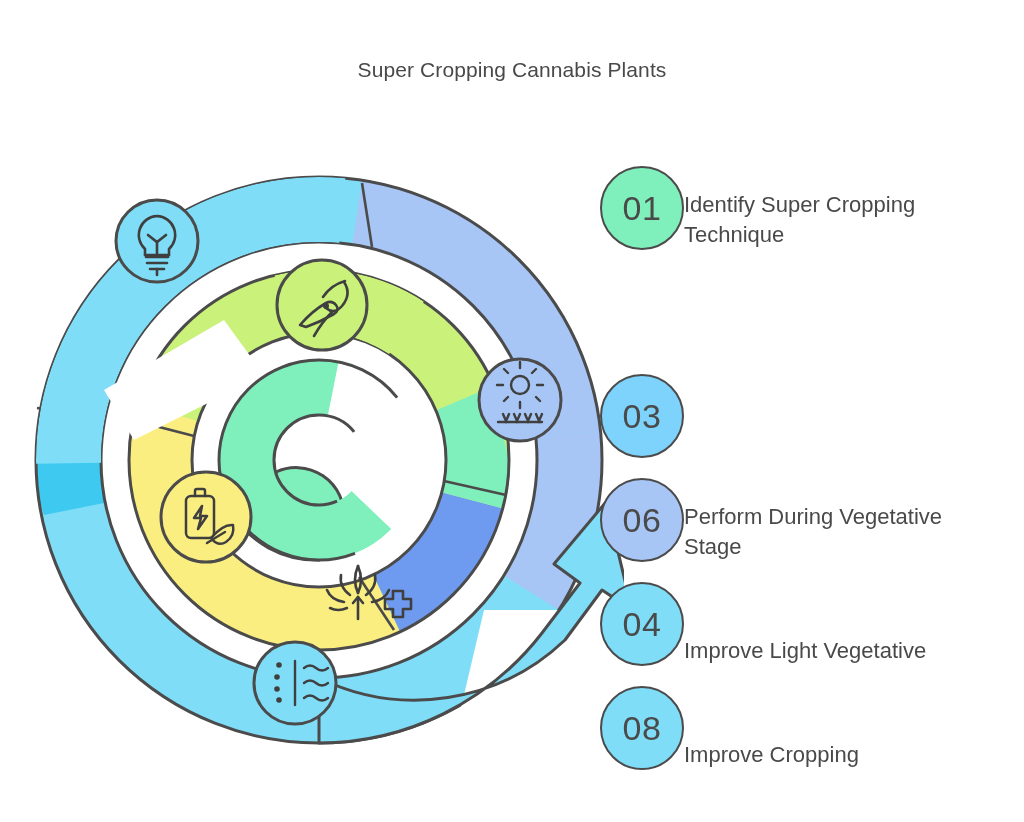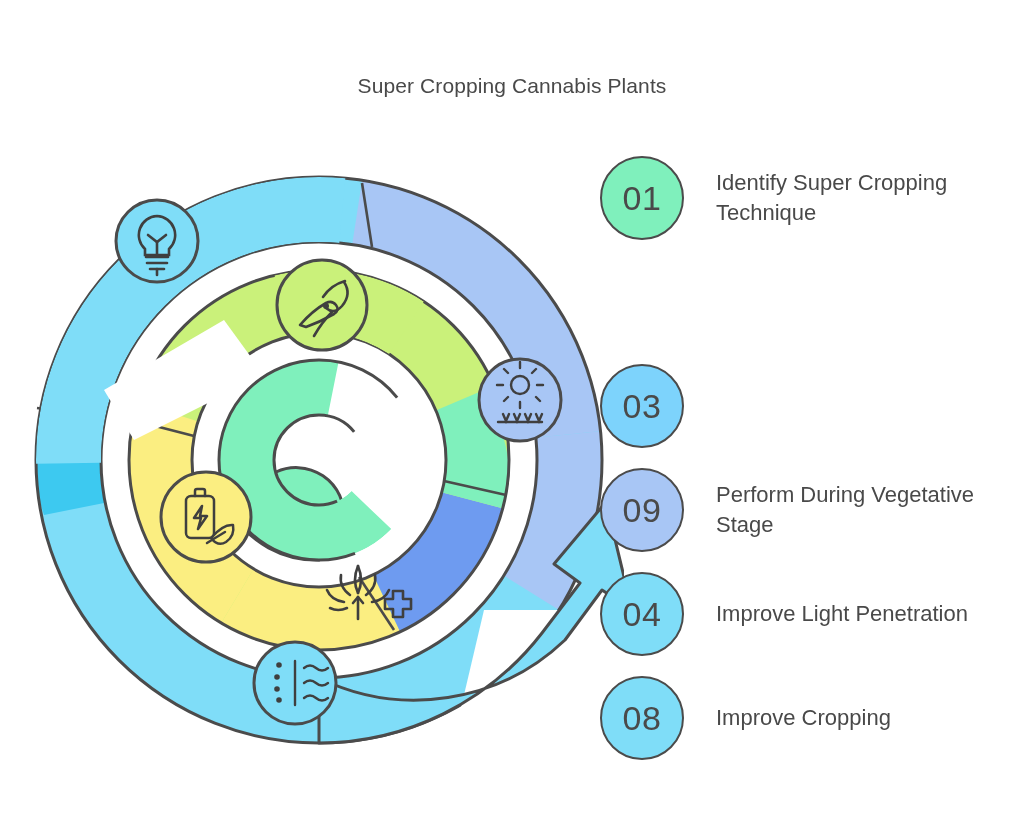--- a/index.html
+++ b/index.html
@@ -13,21 +13,21 @@
     height: 822px;
     position: relative;
     overflow: hidden;
     font-family: "Liberation Sans", "DejaVu Sans", sans-serif;
     color: #454545;
     -webkit-font-smoothing: antialiased;
   }
 
   #page-title {
     position: absolute;
-    top: 74px;
+    top: 58px;
     left: 0;
     width: 1024px;
     text-align: center;
     font-size: 21px;
     font-weight: 400;
     color: #494949;
     letter-spacing: 0.1px;
   }
 
   
@@ -42,23 +42,23 @@
 
   
   #legend {
     position: absolute;
     left: 600px;
     top: 146px;
     width: 410px;
   }
   .legend-row {
     display: flex;
-    align-items: center;
+    align-items: flex-end;
     height: 104px;
-    gap: 32px;
+    gap: 0;
   }
   .legend-badge {
     flex: 0 0 auto;
     width: 84px;
     height: 84px;
     border-radius: 50%;
     border: 2.4px solid #4b4b4b;
     display: flex;
     align-items: center;
     justify-content: center;
@@ -263,30 +263,30 @@
   </div>
 
   <div class="legend-row">
     <div class="legend-badge" style="background:#7dd3fc">
       <span class="legend-num">03</span>
     </div>
   </div>
 
   <div class="legend-row">
     <div class="legend-badge" style="background:#A8C6F5">
-      <span class="legend-num">09</span>
+      <span class="legend-num">06</span>
     </div>
     <div class="legend-label">Perform During Vegetative Stage</div>
   </div>
 
   <div class="legend-row">
     <div class="legend-badge" style="background:#7FDDF8">
       <span class="legend-num">04</span>
     </div>
-    <div class="legend-label">Improve Light Penetration</div>
+    <div class="legend-label">Improve Light Vegetative</div>
   </div>
 
   <div class="legend-row">
     <div class="legend-badge" style="background:#7FDDF8">
       <span class="legend-num">08</span>
     </div>
     <div class="legend-label">Improve Cropping</div>
   </div>
 
 </div>

